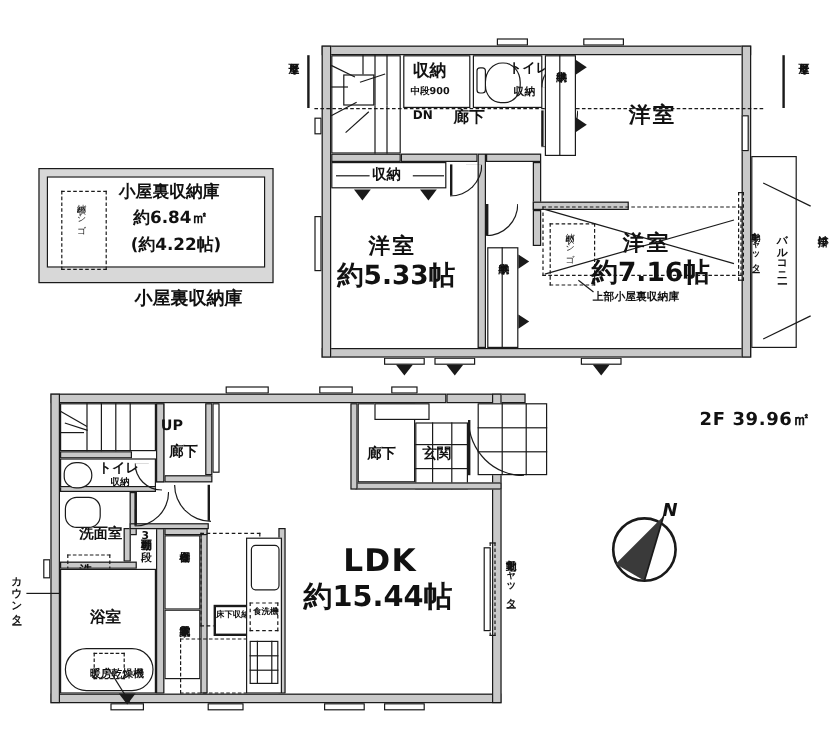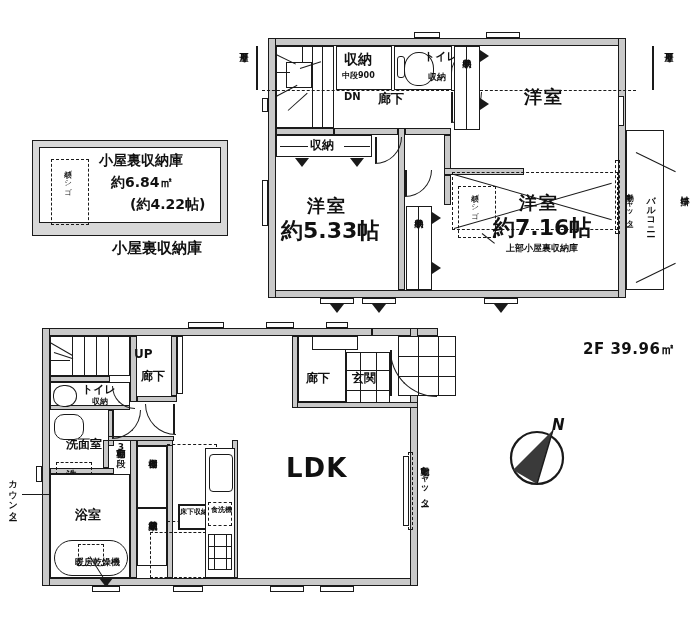--- a/index.html
+++ b/index.html
@@ -48,21 +48,21 @@
 </style>
 </head>
 <body>
 
 <div id="attic-box">
   <div id="attic-inner"></div>
   <div class="dash" style="left:18px;top:18px;width:38px;height:66px;"></div>
   <div class="vlbl tiny" style="left:31px;top:24px;font-size:7.5px;letter-spacing:0px;">収納バシゴ</div>
   <div class="lbl" style="left:66px;top:12px;font-size:14px;font-weight:bold;">小屋裏収納庫</div>
   <div class="lbl" style="left:78px;top:34px;font-size:14px;font-weight:bold;">約6.84㎡</div>
-  <div class="lbl" style="left:76px;top:56px;font-size:14px;font-weight:bold;margin-left:21px;">(約4.22帖)</div>
+  <div class="lbl" style="left:76px;top:56px;font-size:14px;font-weight:bold;">(約4.22帖)</div>
 </div>
 <div class="lbl" style="left:112px;top:241px;font-size:15px;font-weight:bold;">小屋裏収納庫</div>
 
 <div class="plan" style="left:0;top:0;width:696px;height:320px;">
 
   <div class="wall" style="left:268px;top:38px;width:358px;height:8px;"></div>
   <div class="wall" style="left:268px;top:290px;width:358px;height:8px;"></div>
   <div class="wallv" style="left:268px;top:38px;width:8px;height:260px;"></div>
   <div class="wallv" style="left:618px;top:38px;width:8px;height:260px;"></div>
 
@@ -140,21 +140,21 @@
   <div class="thin" style="left:418px;top:206px;width:1px;height:84px;"></div>
   <div class="vlbl xs" style="left:414px;top:212px;font-size:9px;font-weight:bold;">半収納</div>
   <div class="tri-r" style="left:432px;top:212px;"></div>
   <div class="tri-r" style="left:432px;top:262px;"></div>
 
   <div class="dash" style="left:452px;top:172px;width:166px;height:58px;"></div>
   <div class="dash" style="left:458px;top:186px;width:38px;height:52px;"></div>
   <div class="vlbl tiny" style="left:471px;top:189px;font-size:7.5px;">収納バシゴ</div>
   <div class="thin" style="left:454px;top:174px;width:164px;height:1px;transform:rotate(16deg);transform-origin:left center;"></div>
   <div class="thin" style="left:454px;top:228px;width:164px;height:1px;transform:rotate(-16deg);transform-origin:left center;"></div>
-  <div class="lbl xs" style="left:494px;top:244px;font-size:9px;font-weight:bold;margin-left:12px;">上部小屋裏収納庫</div>
+  <div class="lbl xs" style="left:494px;top:244px;font-size:9px;font-weight:bold;">上部小屋裏収納庫</div>
   <div class="thin" style="left:482px;top:233px;width:16px;height:1px;transform:rotate(38deg);transform-origin:left center;"></div>
 
   <div class="lbl rn1" style="left:519px;top:194px;font-size:18px;font-weight:bold;letter-spacing:2px;">洋室</div>
   <div class="lbl rn2" style="left:493px;top:217px;font-size:22px;font-weight:bold;">約7.16帖</div>
 
   <div class="box" style="left:626px;top:130px;width:38px;height:160px;"></div>
   <div class="vlbl xs" style="left:646px;top:190px;font-size:9px;font-weight:bold;">バルコニー</div>
   <div class="vlbl tiny" style="left:626px;top:188px;font-size:7.5px;font-weight:bold;">手動シャッター</div>
   <div class="vlbl xs" style="left:680px;top:190px;font-size:9px;font-weight:bold;">竿掛け</div>
   <div class="thin" style="left:636px;top:152px;width:44px;height:1px;transform:rotate(26deg);transform-origin:left center;"></div>
@@ -247,20 +247,21 @@
   <div class="sink" style="left:209px;top:454px;width:22px;height:36px;"></div>
   <div class="dash" style="left:208px;top:502px;width:24px;height:24px;"></div>
   <div class="lbl tiny" style="left:211px;top:506px;font-size:7px;font-weight:bold;line-height:1.3;width:18px;text-align:right;">食洗機</div>
   <div class="box" style="left:208px;top:534px;width:24px;height:36px;"></div>
   <div class="thin" style="left:214px;top:534px;width:1px;height:36px;"></div>
   <div class="thin" style="left:226px;top:534px;width:1px;height:36px;"></div>
   <div class="thin" style="left:208px;top:546px;width:24px;height:1px;"></div>
   <div class="thin" style="left:208px;top:558px;width:24px;height:1px;"></div>
 
   <div class="lbl" style="left:286px;top:455px;font-size:26px;font-weight:bold;letter-spacing:1px;">LDK</div>
+  <div class="lbl" style="left:253px;top:485px;font-size:24px;font-weight:bold;">約15.44帖</div>
 
   <div class="room" style="left:298px;top:336px;width:48px;height:66px;"></div>
   <div class="lbl sm" style="left:306px;top:372px;font-size:12px;font-weight:bold;">廊下</div>
   <div class="grid3" style="left:346px;top:352px;width:44px;height:56px;"></div>
   <div class="thin" style="left:360px;top:352px;width:1px;height:56px;"></div>
   <div class="thin" style="left:376px;top:352px;width:1px;height:56px;"></div>
   <div class="thin" style="left:346px;top:370px;width:44px;height:1px;"></div>
   <div class="thin" style="left:346px;top:390px;width:44px;height:1px;"></div>
   <div class="lbl sm" style="left:352px;top:372px;font-size:12px;font-weight:bold;">玄関</div>
   <div class="box" style="left:312px;top:336px;width:46px;height:14px;"></div>

